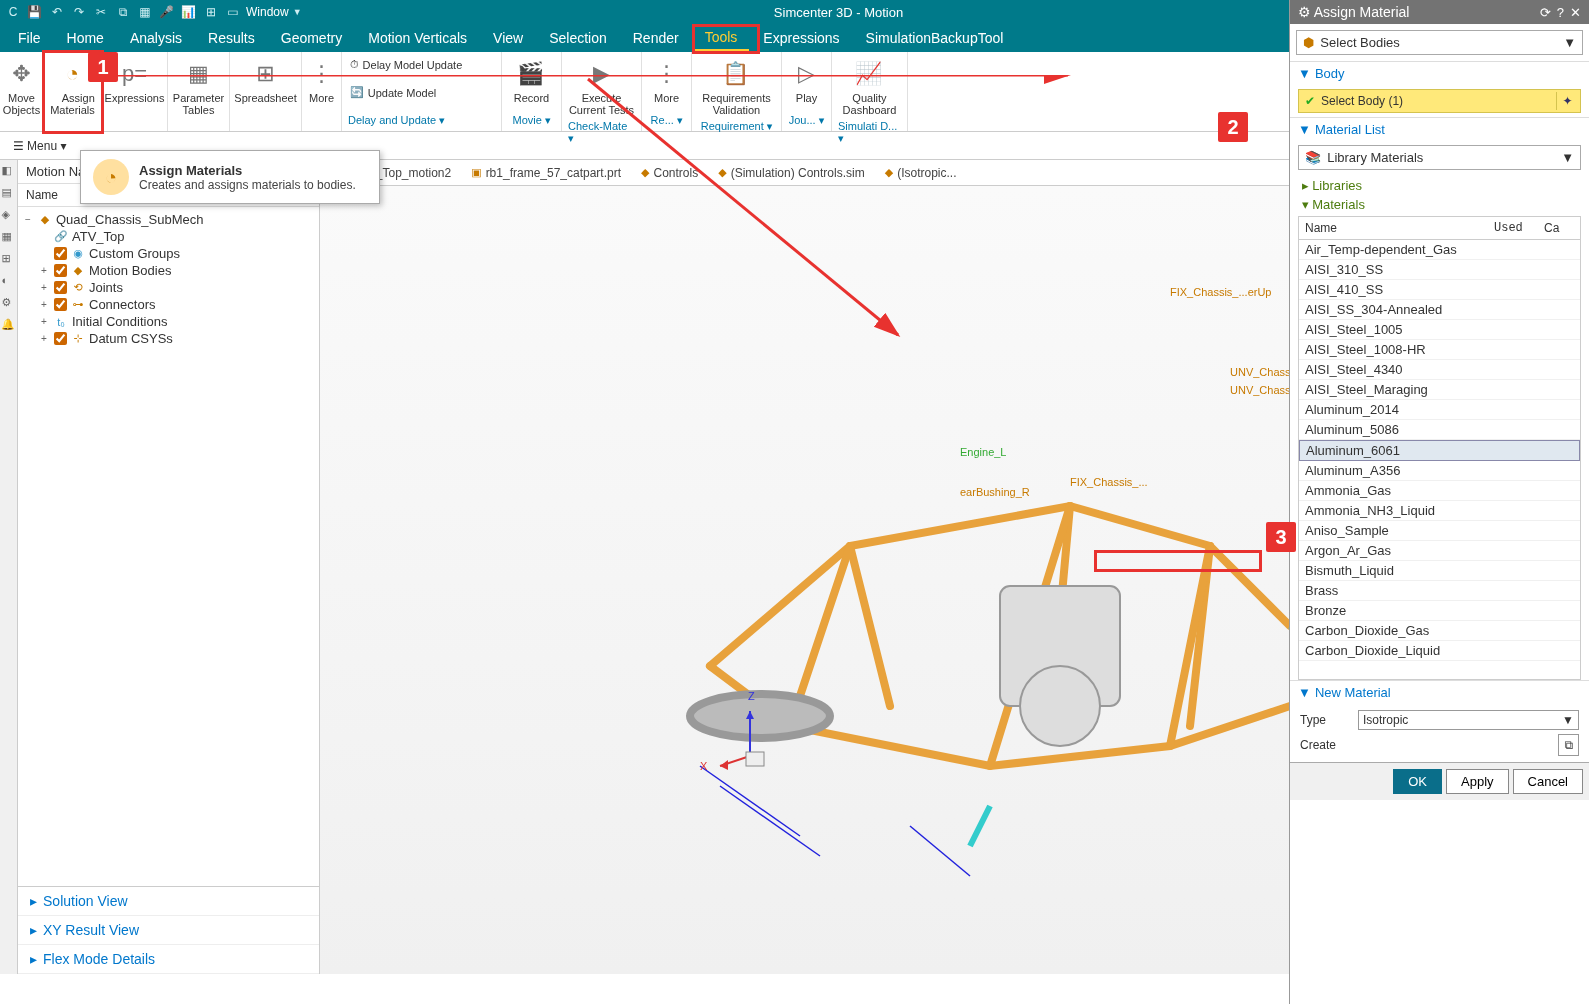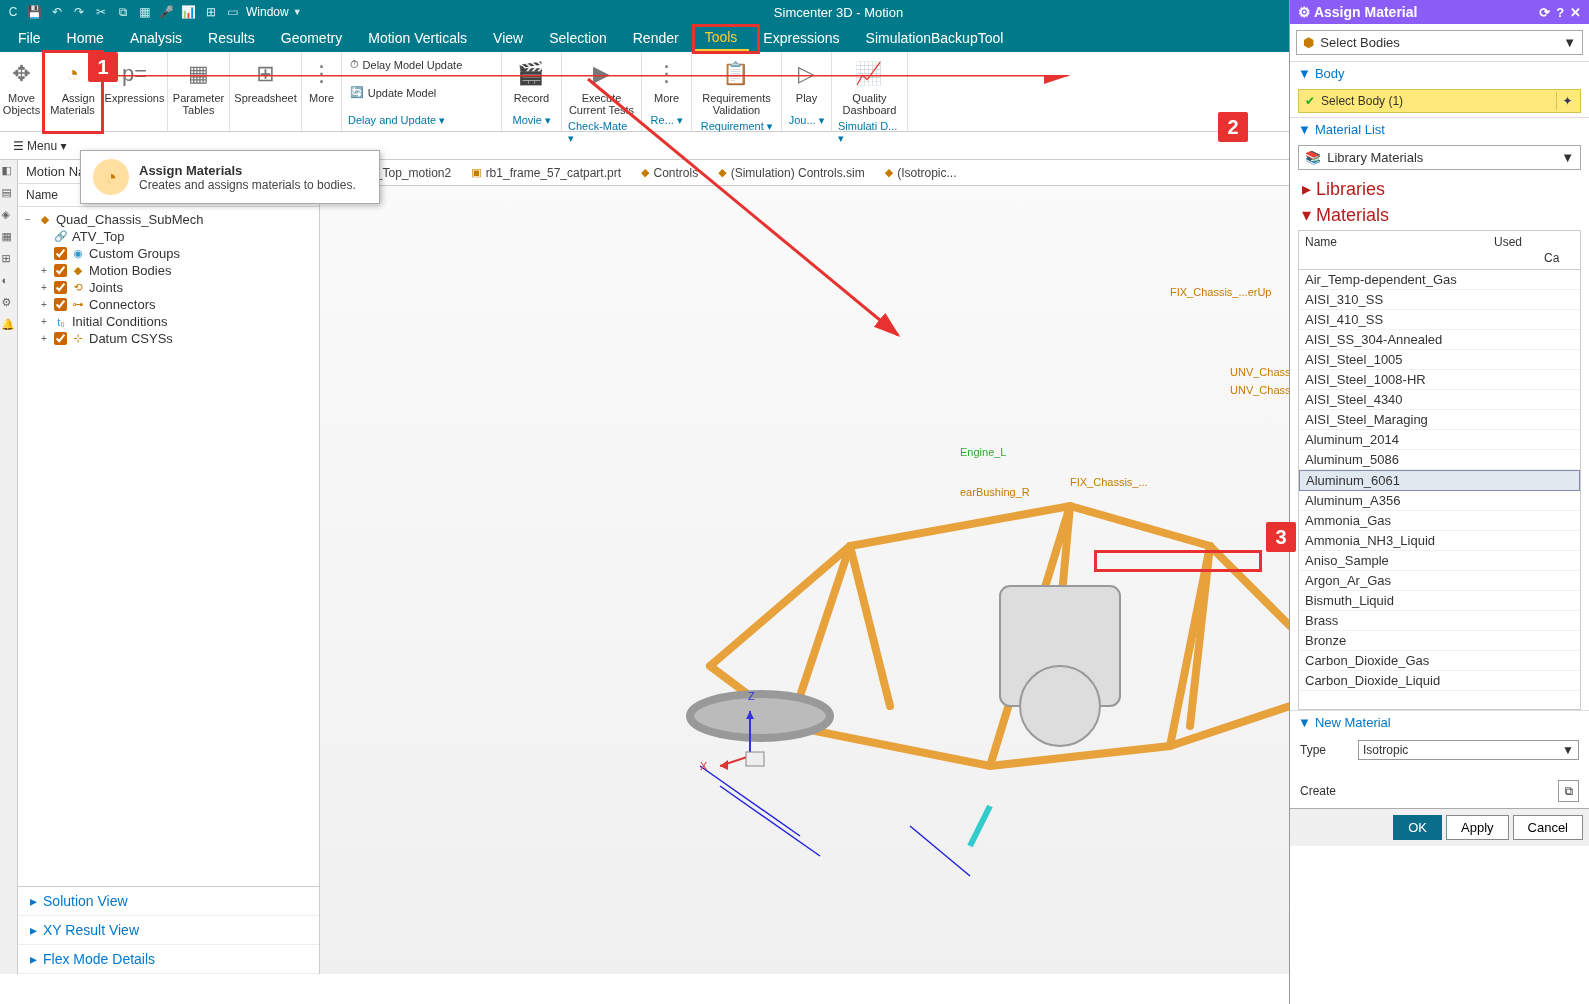--- a/index.html
+++ b/index.html
@@ -47,37 +47,37 @@
 .nav-section { padding: 6px 12px; color: #0077cc; font-size: 14px; border-bottom: 1px solid #eee; display: flex; align-items: center; gap: 6px; }
 
 .viewport { flex: 1; position: relative; background: #f8f8f8; overflow: hidden; }
 .tabs { height: 26px; display: flex; align-items: center; border-bottom: 1px solid #ccc; background: #fff; gap: 8px; padding: 0 8px; font-size: 12px; }
 .tab { display: flex; align-items: center; gap: 4px; padding: 2px 6px; color: #444; }
 .tab .tab-icon { color: #c77a00; font-size: 11px; }
 .viewport-canvas { position: absolute; top: 26px; left: 0; right: 0; bottom: 0; background: linear-gradient(#fafafa,#f0f0f0); text-align: center; }
 
 
 .right-panel { width: 300px; border-left: 1px solid #999; display: flex; flex-direction: column; background: #fff; position: absolute; right: 0; top: 0; bottom: 0; z-index: 20; }
-.rp-title { background: #8b5cf6; color: #fff; padding: 4px 8px; font-size: 14px; display: flex; align-items: center; justify-content: space-between; font-weight: bold; }
+.rp-title { background: #737373; color: #fff; padding: 4px 8px; font-size: 14px; display: flex; align-items: center; justify-content: space-between; }
 .rp-title .rp-actions { display: flex; gap: 6px; font-size: 13px; }
 .rp-dropdown { margin: 6px; border: 1px solid #aaa; padding: 4px 6px; display: flex; align-items: center; gap: 6px; font-size: 13px; background: #fff; }
 .rp-section-hdr { color: #0077cc; font-size: 13px; padding: 4px 8px; border-top: 1px solid #ddd; display: flex; align-items: center; gap: 4px; }
 .rp-select-body { margin: 4px 8px; background: #ffe97a; border: 1px solid #d4c34f; padding: 4px 6px; display: flex; align-items: center; gap: 6px; position: relative; }
 .rp-select-body .target-btn { position: absolute; right: 2px; top: 2px; bottom: 2px; width: 22px; border-left: 1px solid #d4c34f; display: flex; align-items: center; justify-content: center; color: #336; }
-.rp-link { color: #b91c1c; padding: 4px 12px; font-size: 18px; }
+.rp-link { color: #4d7c0f; padding: 4px 12px; font-size: 13px; }
 .rp-mat-cols { display: flex; border: 1px solid #ccc; margin: 0 8px; padding: 4px 6px; font-size: 12px; background: #fff; }
 .rp-mat-cols .c1 { flex: 1; }
-.rp-mat-cols .c2 { width: 50px; }
-.rp-mat-cols .c3 { width: 30px; margin-top: 16px; }
+.rp-mat-cols .c2 { width: 50px; font-family: Liberation Mono, monospace; }
+.rp-mat-cols .c3 { width: 30px; }
 .rp-mat-list { margin: 0 8px; border: 1px solid #ccc; border-top: none; height: 440px; overflow-y: auto; font-size: 13px; position: relative; }
 .rp-mat-list::-webkit-scrollbar { width: 16px; }
 .rp-mat-list::-webkit-scrollbar-thumb { background: #c0c0c0; }
 .mat-row { padding: 2px 6px; border-bottom: 1px solid #f0f0f0; }
 .mat-row.selected { background: #e0e8f0; border: 1px solid #88a; }
-.rp-newmat { padding: 6px 10px; display: flex; flex-direction: column; gap: 20px; }
+.rp-newmat { padding: 6px 10px; display: flex; flex-direction: column; gap: 4px; }
 .rp-field { display: flex; align-items: center; gap: 8px; }
 .rp-field label { width: 50px; }
 .rp-field select, .rp-field .select-like { flex: 1; border: 1px solid #999; padding: 2px 4px; font-size: 12px; }
 .rp-footer { border-top: 1px solid #aaa; padding: 6px; display: flex; justify-content: flex-end; gap: 4px; background: #f0f0f0; }
 .rp-footer button { padding: 4px 14px; border: 1px solid #888; background: #fff; font-size: 13px; }
 .rp-footer button.primary { background: #0a6e8a; color: #fff; border-color: #0a6e8a; }
 
 
 .tooltip-popup { position: absolute; left: 80px; top: 150px; background: #fff; border: 1px solid #aaa; box-shadow: 2px 2px 6px rgba(0,0,0,0.25); padding: 8px 12px; display: flex; align-items: center; gap: 10px; z-index: 15; width: 300px; }
 .tooltip-popup .tp-icon { width: 36px; height: 36px; background: #ffe0a0; border-radius: 50%; display: flex; align-items: center; justify-content: center; font-size: 20px; color: #c77a00; }

